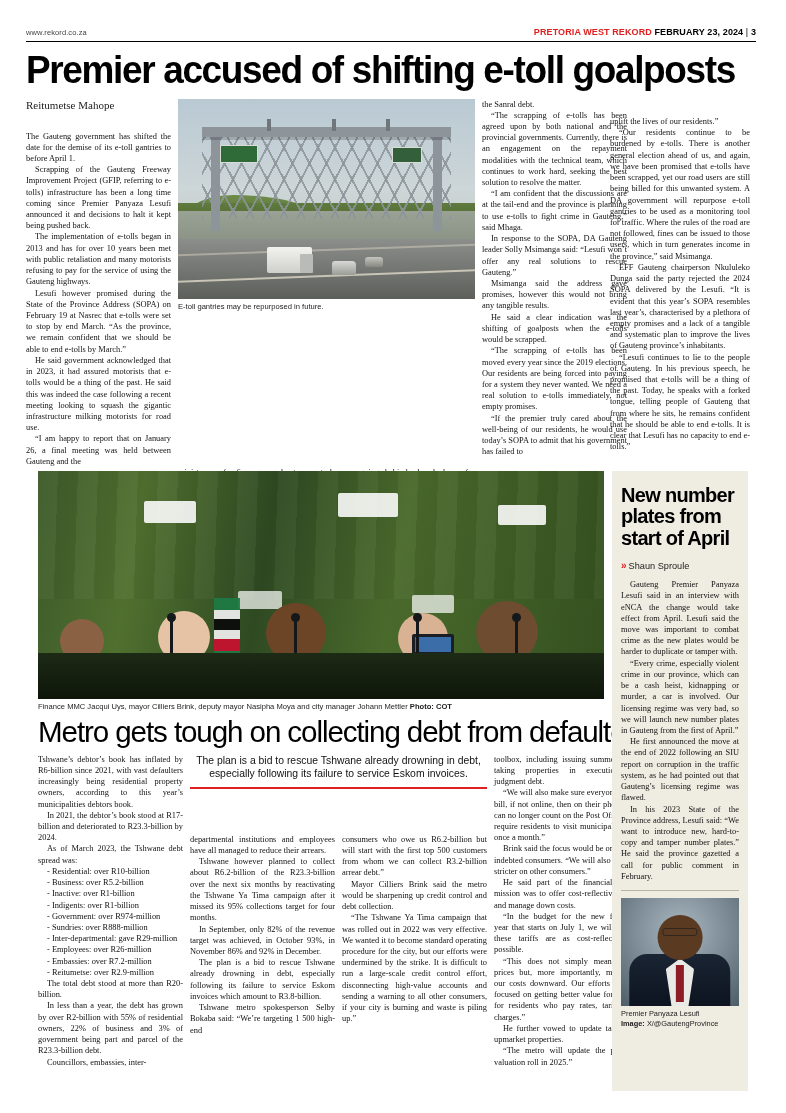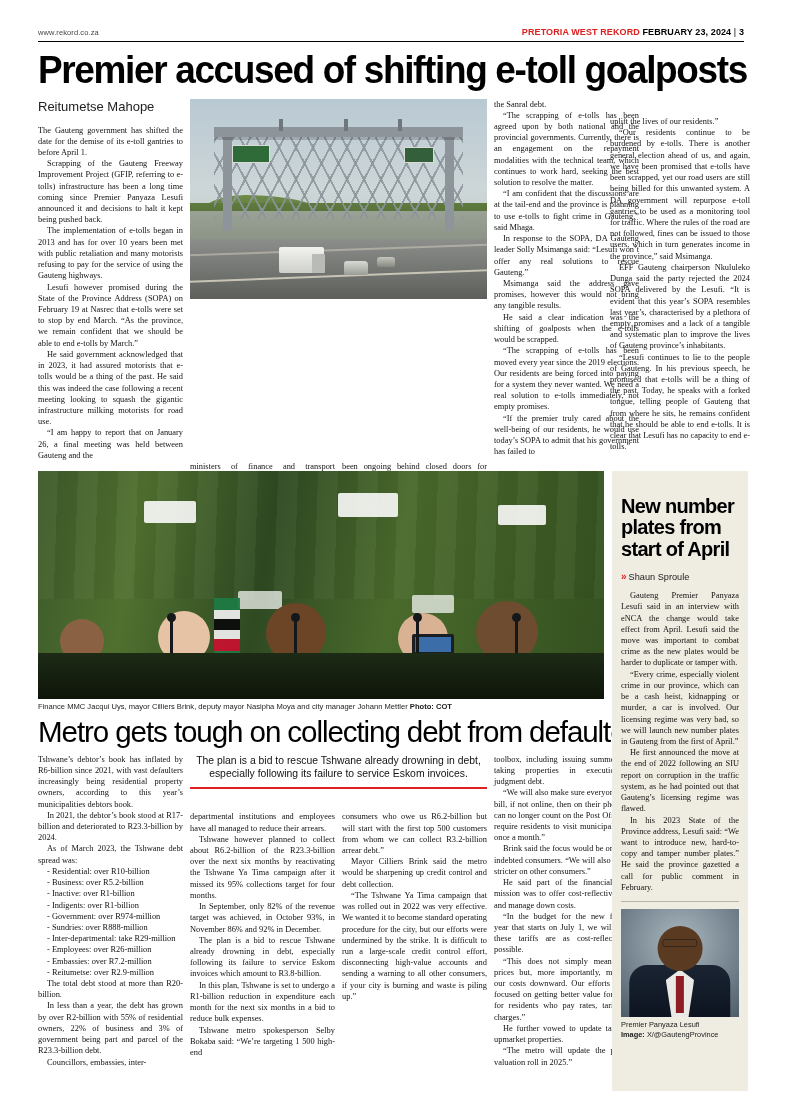--- a/index.html
+++ b/index.html
@@ -11,21 +11,21 @@
     font-family: "Liberation Serif", serif;
     color: #000;
     overflow: hidden;
     position: relative;
   }
 
   .page {
     position: relative;
     width: 782px;
     height: 1113px;
-    padding: 0 38px;
+    padding: 0 26px;
   }
 
   
   .masthead {
     display: flex;
     align-items: baseline;
     justify-content: space-between;
     padding-top: 27px;
     padding-bottom: 4px;
     border-bottom: 1.5px solid #000;
@@ -60,24 +60,24 @@
     white-space: nowrap;
   }
 
   
   .a1 {
     display: grid;
     grid-template-columns: 145px 7px 145px 7px 145px 7px 145px;
     margin-top: 2px;
   }
   .byline {
-    font-family: Liberation Sans, sans-serif;
-    font-size: 13px;
+    font-family: Liberation Serif, serif;
+    font-size: 11px;
     color: #222;
-    margin-bottom: 11px;
+    margin-bottom: 20px;
   }
   p.body {
     font-size: 8.4px;
     line-height: 1.335;
     margin: 0;
     text-align: justify;
     text-indent: 9px;
     hyphens: auto;
     color: #111;
   }
@@ -235,21 +235,21 @@
     width: 136px;
     height: 620px;
     background: #efece1;
     padding: 9px 9px 8px 9px;
   }
   .a3 .hl {
     font-family: "Liberation Sans", sans-serif;
     font-size: 20px;
     line-height: 1.07;
     letter-spacing: -0.7px;
-    margin: 16px 0 11px 0;
+    margin: 5px 0 11px 0;
   }
   .a3 .byline3 {
     font-family: "Liberation Sans", sans-serif;
     font-size: 9.2px;
     color: #222;
     margin-bottom: 8px;
     display: flex;
     align-items: center;
     gap: 4px;
   }
@@ -328,20 +328,21 @@
         <div class="gantry-frame"></div>
         <div class="gantry-cam"></div>
         <div class="gantry-cam2"></div>
         <div class="gantry-cam3"></div>
         <div class="gantry-sign"></div>
         <div class="gantry-sign2"></div>
         <div class="gantry-truck"></div>
         <div class="gantry-car"></div>
         <div class="gantry-car2"></div>
       </div>
+      <div class="cap">E-toll gantries may be repurposed in future.</div>
     </div>
 
     <div style="grid-column:3">
       <p class="body first">ministers of finance and transport respectively. We have been able to find common ground on issues related to user pay principle quantum of GFIP debt, quantum of sunken capex costs, capex obligation of the province, yearly maintenance costs of GFIP 1, repurposing of gantries, repayment of Sanral GFIP 1 debt and the future funding of GFIP 2 and 3.”</p>
       <p class="body">According to the premier’s office, talk about the official breakoff from the system has</p>
     </div>
     <div style="grid-column:4"></div>
     <div style="grid-column:5">
       <p class="body first">been ongoing behind closed doors for several years. Lesufi’s spokesperson Vuyo Mhaga previously said Gauteng was working on ditching the system and organising a debt repayment strategy for the GFIP.</p>
       <p class="body">The announcement that the system would be deactivated was initially made in December 2022.</p>
@@ -421,36 +422,35 @@
         <p class="body first">Tshwane’s debtor’s book has inflated by R6-billion since 2021, with vast defaulters increasingly being residential property owners, according to this year’s municipalities debtors book.</p>
         <p class="body">In 2021, the debtor’s book stood at R17-billion and deteriorated to R23.3-billion by 2024.</p>
         <p class="body">As of March 2023, the Tshwane debt spread was:</p>
         <ul class="debt">
           <li>- Residential: over R10-billion</li>
           <li>- Business: over R5.2-billion</li>
           <li>- Inactive: over R1-billion</li>
           <li>- Indigents: over R1-billion</li>
           <li>- Government: over R974-million</li>
           <li>- Sundries: over R888-million</li>
-          <li>- Inter-departmental: take R29-million</li>
+          <li>- Inter-departmental: gave R29-million</li>
           <li>- Employees: over R26-million</li>
           <li>- Embassies: over R7.2-million</li>
           <li>- Reitumetse: over R2.9-million</li>
         </ul>
         <p class="body">The total debt stood at more than R20-billion.</p>
         <p class="body">In less than a year, the debt has grown by over R2-billion with 55% of residential owners, 22% of business and 3% of government being part and parcel of the R23.3-billion debt.</p>
         <p class="body">Councillors, embassies, inter-</p>
       </div>
 
       <div style="grid-column:3; grid-row:2;">
         <p class="body first">departmental institutions and employees have all managed to reduce their arrears.</p>
         <p class="body">Tshwane however planned to collect about R6.2-billion of the R23.3-billion over the next six months by reactivating the Tshwane Ya Tima campaign after it missed its 95% collections target for four months.</p>
         <p class="body">In September, only 82% of the revenue target was achieved, in October 93%, in November 86% and 92% in December.</p>
         <p class="body">The plan is a bid to rescue Tshwane already drowning in debt, especially following its failure to service Eskom invoices which amount to R3.8-billion.</p>
-        <p class="body">In this plan, Tshwane is set to undergo a R1-billion reduction in expenditure each month for the next six months in a bid to reduce bulk expenses.</p>
         <p class="body">Tshwane metro spokesperson Selby Bokaba said: “We’re targeting 1 500 high-end</p>
       </div>
 
       <div style="grid-column:5; grid-row:2;">
         <p class="body first">consumers who owe us R6.2-billion but will start with the first top 500 customers from whom we can collect R3.2-billion arrear debt.”</p>
         <p class="body">Mayor Cilliers Brink said the metro would be sharpening up credit control and debt collection.</p>
         <p class="body">“The Tshwane Ya Tima campaign that was rolled out in 2022 was very effective. We wanted it to become standard operating procedure for the city, but our efforts were undermined by the strike. It is difficult to run a large-scale credit control effort, disconnecting high-value accounts and sending a warning to all other consumers, if your city is burning and waste is piling up.”</p>
       </div>
 
       <div style="grid-column:7; grid-row:1 / span 2;">

